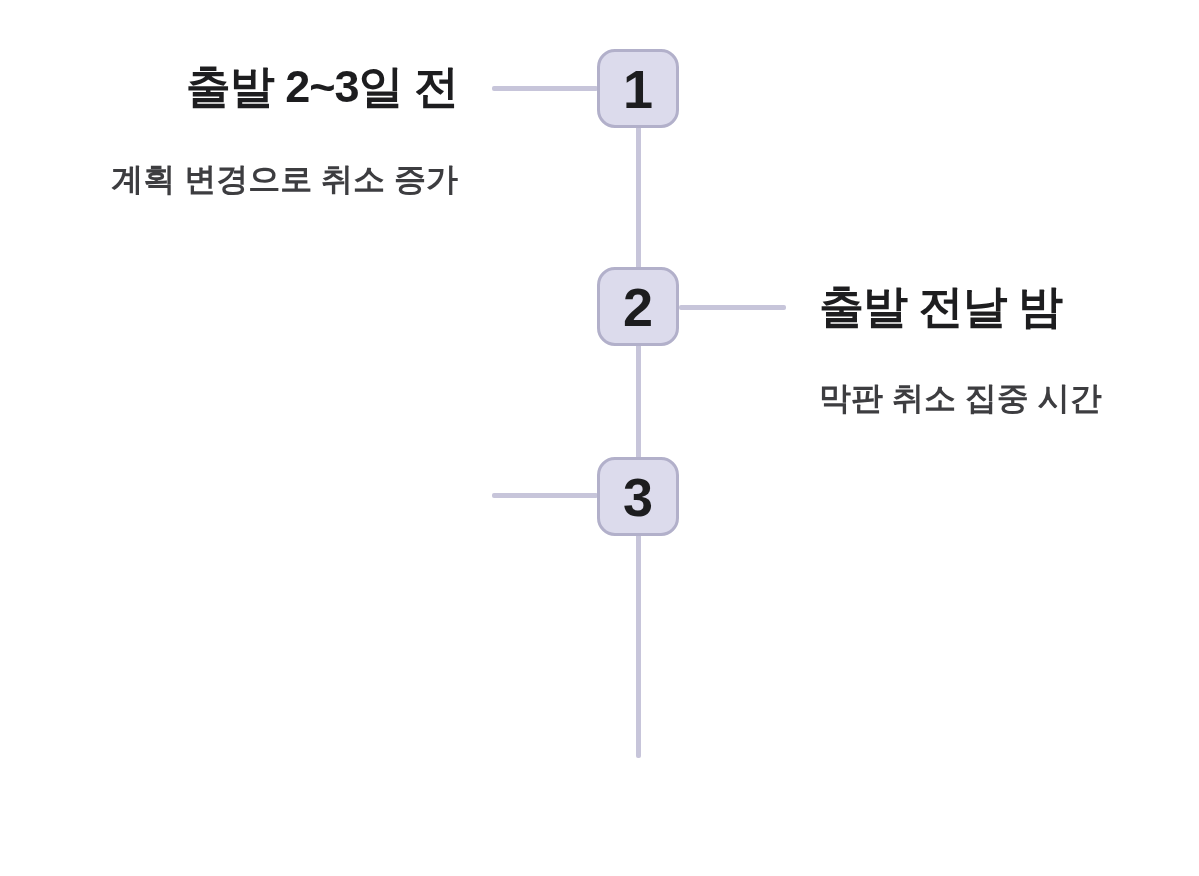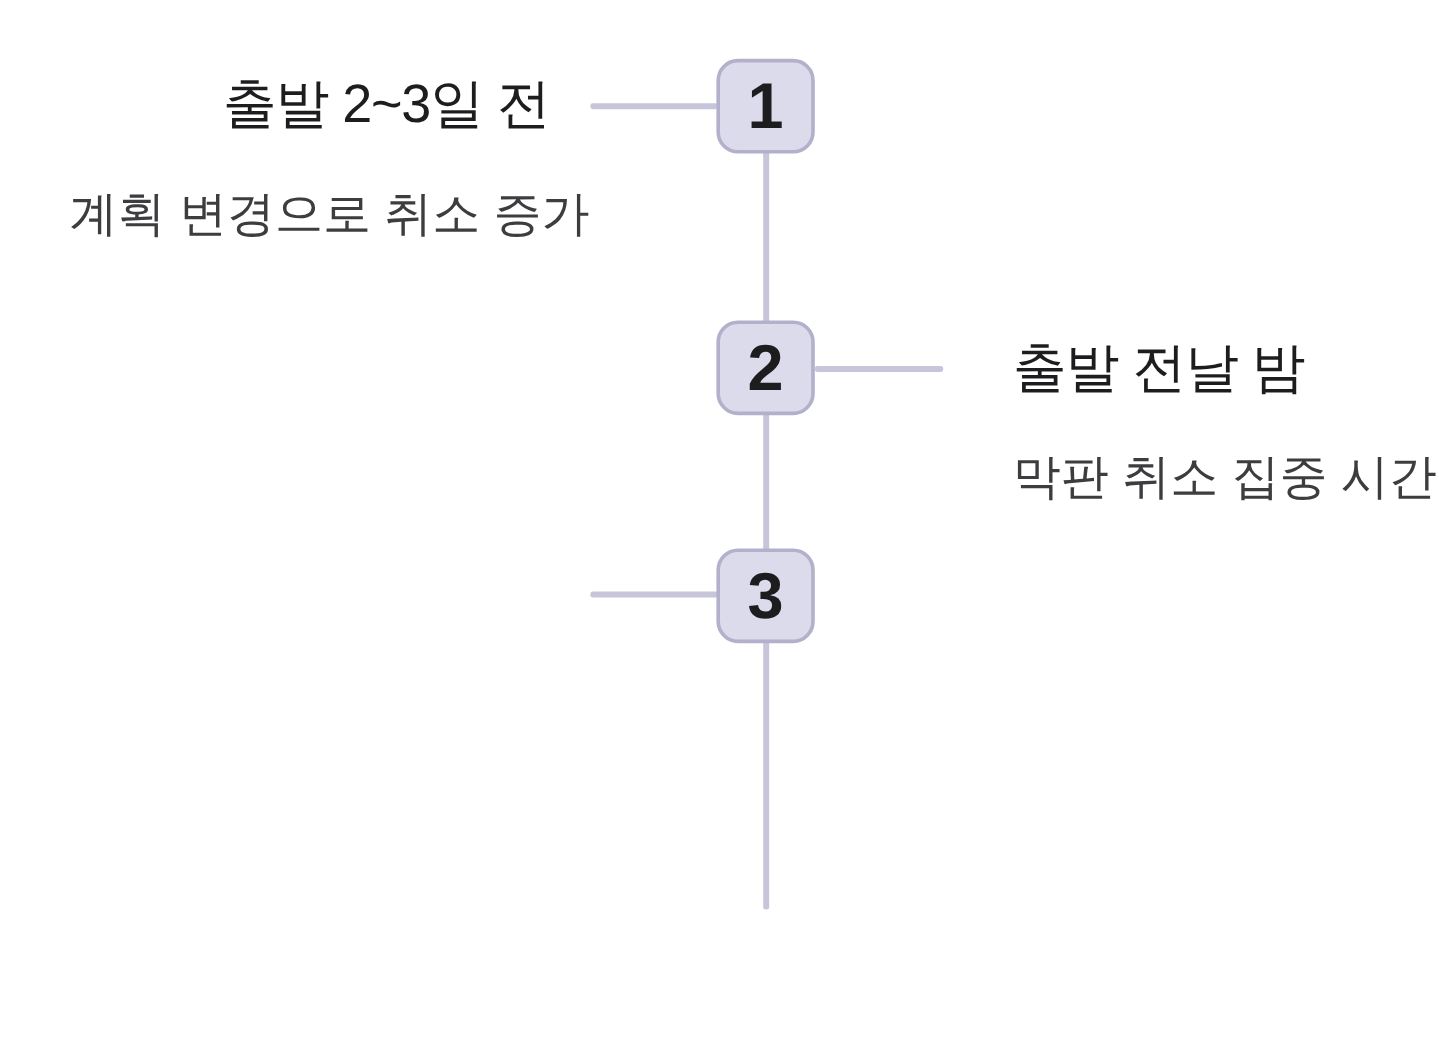--- a/index.html
+++ b/index.html
@@ -49,36 +49,36 @@
     font-weight: 800;
     color: var(--num, #1d1d1f);
     line-height: 1;
   }
   .b1 { top: 49px; }
   .b2 { top: 267px; }
   .b3 { top: 457px; }
   .step-title {
     position: absolute;
     font-size: 45px;
-    font-weight: 400;
+    font-weight: 700;
     letter-spacing: -1px;
     line-height: 56px;
     color: var(--title, #1d1d1f);
     white-space: nowrap;
   }
   .step-subtitle {
     position: absolute;
-    font-size: 40px;
-    font-weight: 400;
+    font-size: 32px;
+    font-weight: 700;
     line-height: 44px;
     color: var(--subtitle, #3d3d40);
     white-space: nowrap;
   }
   .left-block  { left: 58px; width: 400px; text-align: right; }
-  .right-block { left: 819px; text-align: left; margin-left: 25px; }
+  .right-block { left: 819px; text-align: left; }
   .t1 { top: 59px;  }
   .s1 { top: 157px; }
   .t2 { top: 279px; }
   .s2 { top: 376px; }
   .t3 { top: 468px; }
   .s3 { top: 563px; }
 </style>
 </head>
 <body>
 

